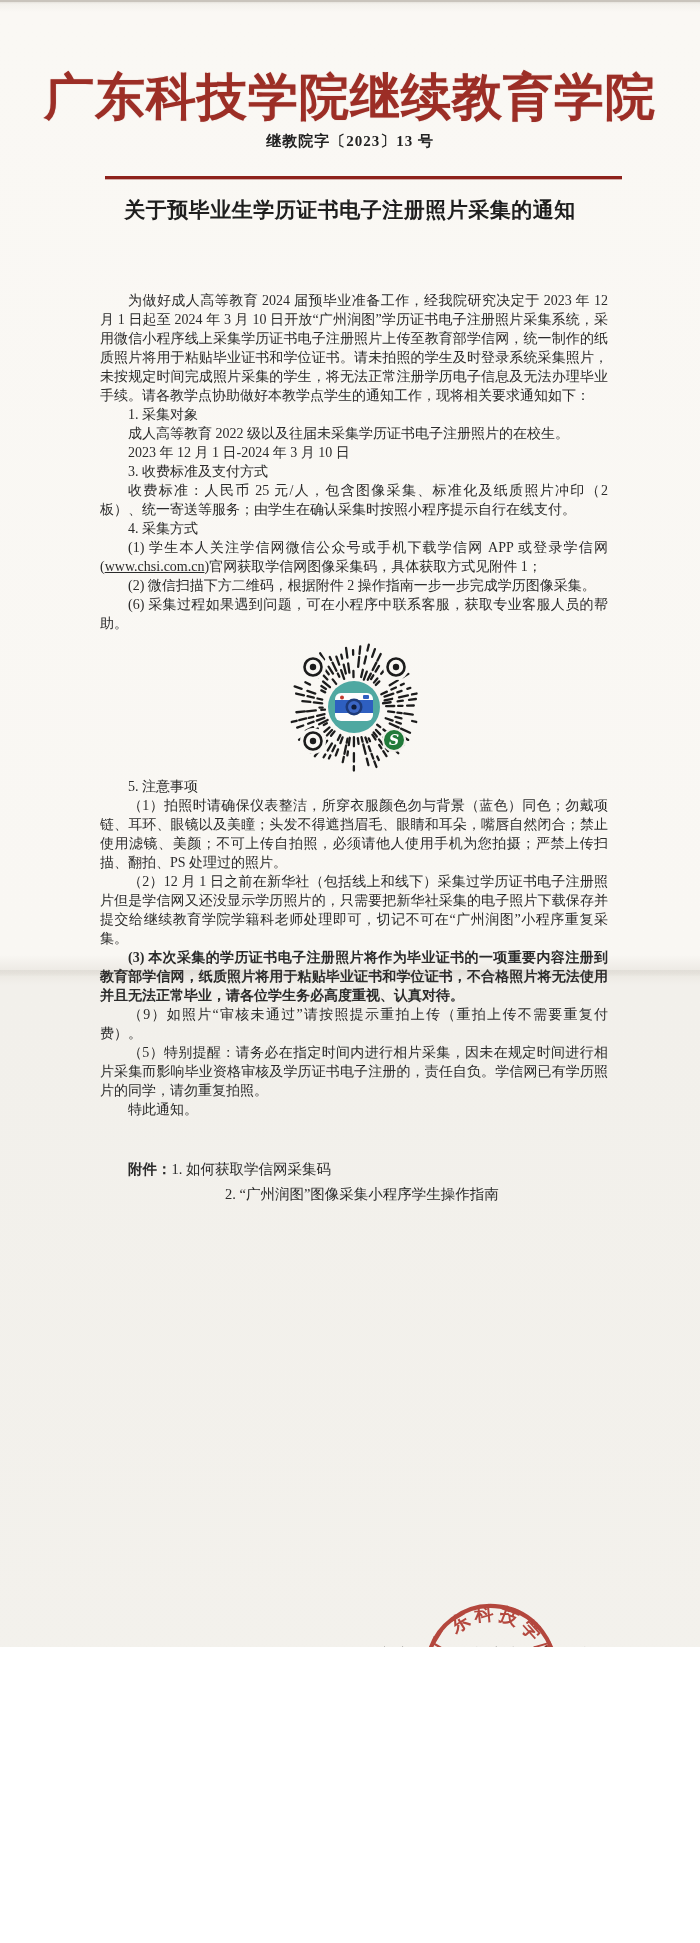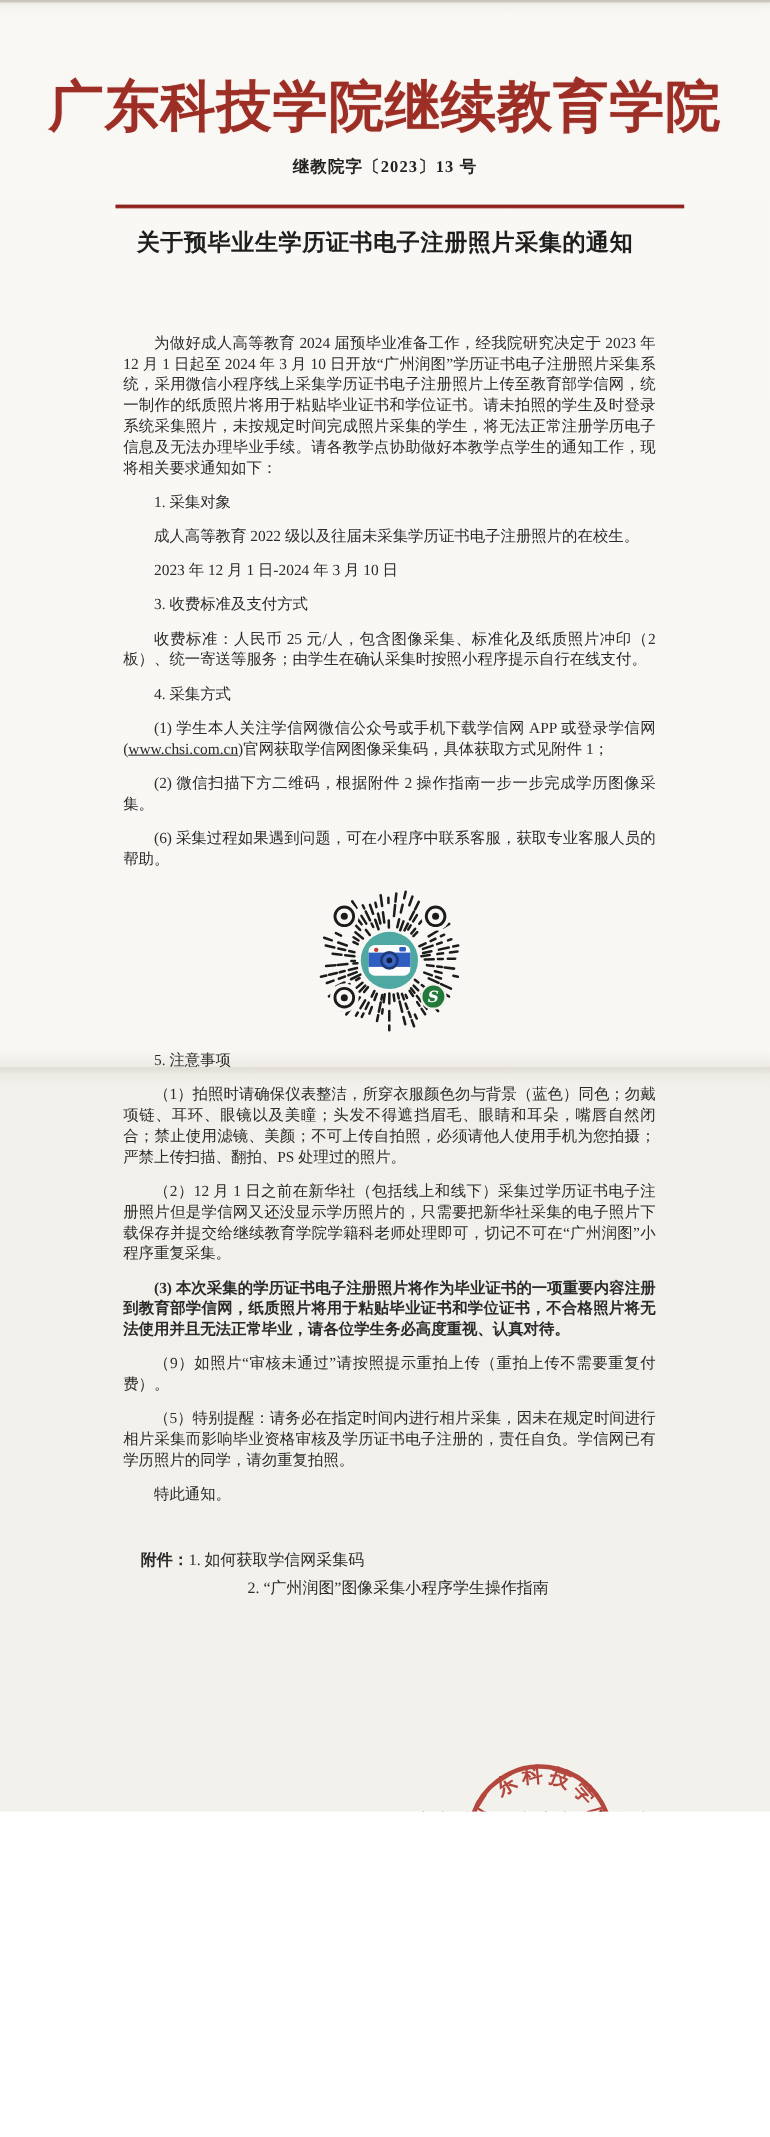--- a/index.html
+++ b/index.html
@@ -14,27 +14,27 @@
   .edge-line { position:absolute; left:0; top:0; width:700px; height:2px; background:#c9c4bc; }
   .seam { position:absolute; left:0; top:970px; width:700px; height:6px;
           background:linear-gradient(180deg, rgba(120,112,100,0.10), rgba(120,112,100,0.02)); }
 
   .header { position:absolute; left:35px; top:0; width:630px; text-align:center; }
   .masthead {
     margin-top:66px; font-size:50px; font-weight:bold; color:#9c2e26;
     letter-spacing:1px; line-height:62px; white-space:nowrap;
     text-shadow:0 0 1px rgba(156,46,38,0.45);
   }
-  .docnum { margin-top:14px; font-size:15px; font-weight:bold; color:#222; letter-spacing:1px; }
+  .docnum { margin-top:4px; font-size:15px; font-weight:bold; color:#222; letter-spacing:1px; }
   .rule { margin:25px auto 0; width:517px; height:3px; background:#8e221c; transform:translateX(13px);
           box-shadow:0 1px 0 rgba(142,34,28,0.35); }
   .title { margin-top:17px; font-size:21px; font-weight:bold; color:#1e1e1e; letter-spacing:0.5px; }
 
   .body-col { position:absolute; left:100px; top:291px; width:508px; }
-  .body-col p { margin:12px; font-size:14px; line-height:19px; text-align:justify; text-indent:2em; }
+  .body-col p { margin:0; font-size:14px; line-height:19px; text-align:justify; text-indent:2em; }
   .sec-h { margin:0; font-size:14.5px; line-height:19px; font-weight:normal; text-indent:2em; }
   .bold { font-weight:bold; }
   .url { text-decoration:underline; color:#2b2b2b; }
 
   .mt14{margin-top:14px;} .mt13{margin-top:13px;} .mt11{margin-top:11px;}
   .mt8{margin-top:8px;} .mt10{margin-top:10px;} .mt7{margin-top:7px;}
   .mt9{margin-top:9px;} .mt17{margin-top:17px;} .mt16{margin-top:16px;}
   .mt150{margin-top:150px;}
 
   .qr-wrap { margin-top:4px; height:140px; display:flex; justify-content:center; }

